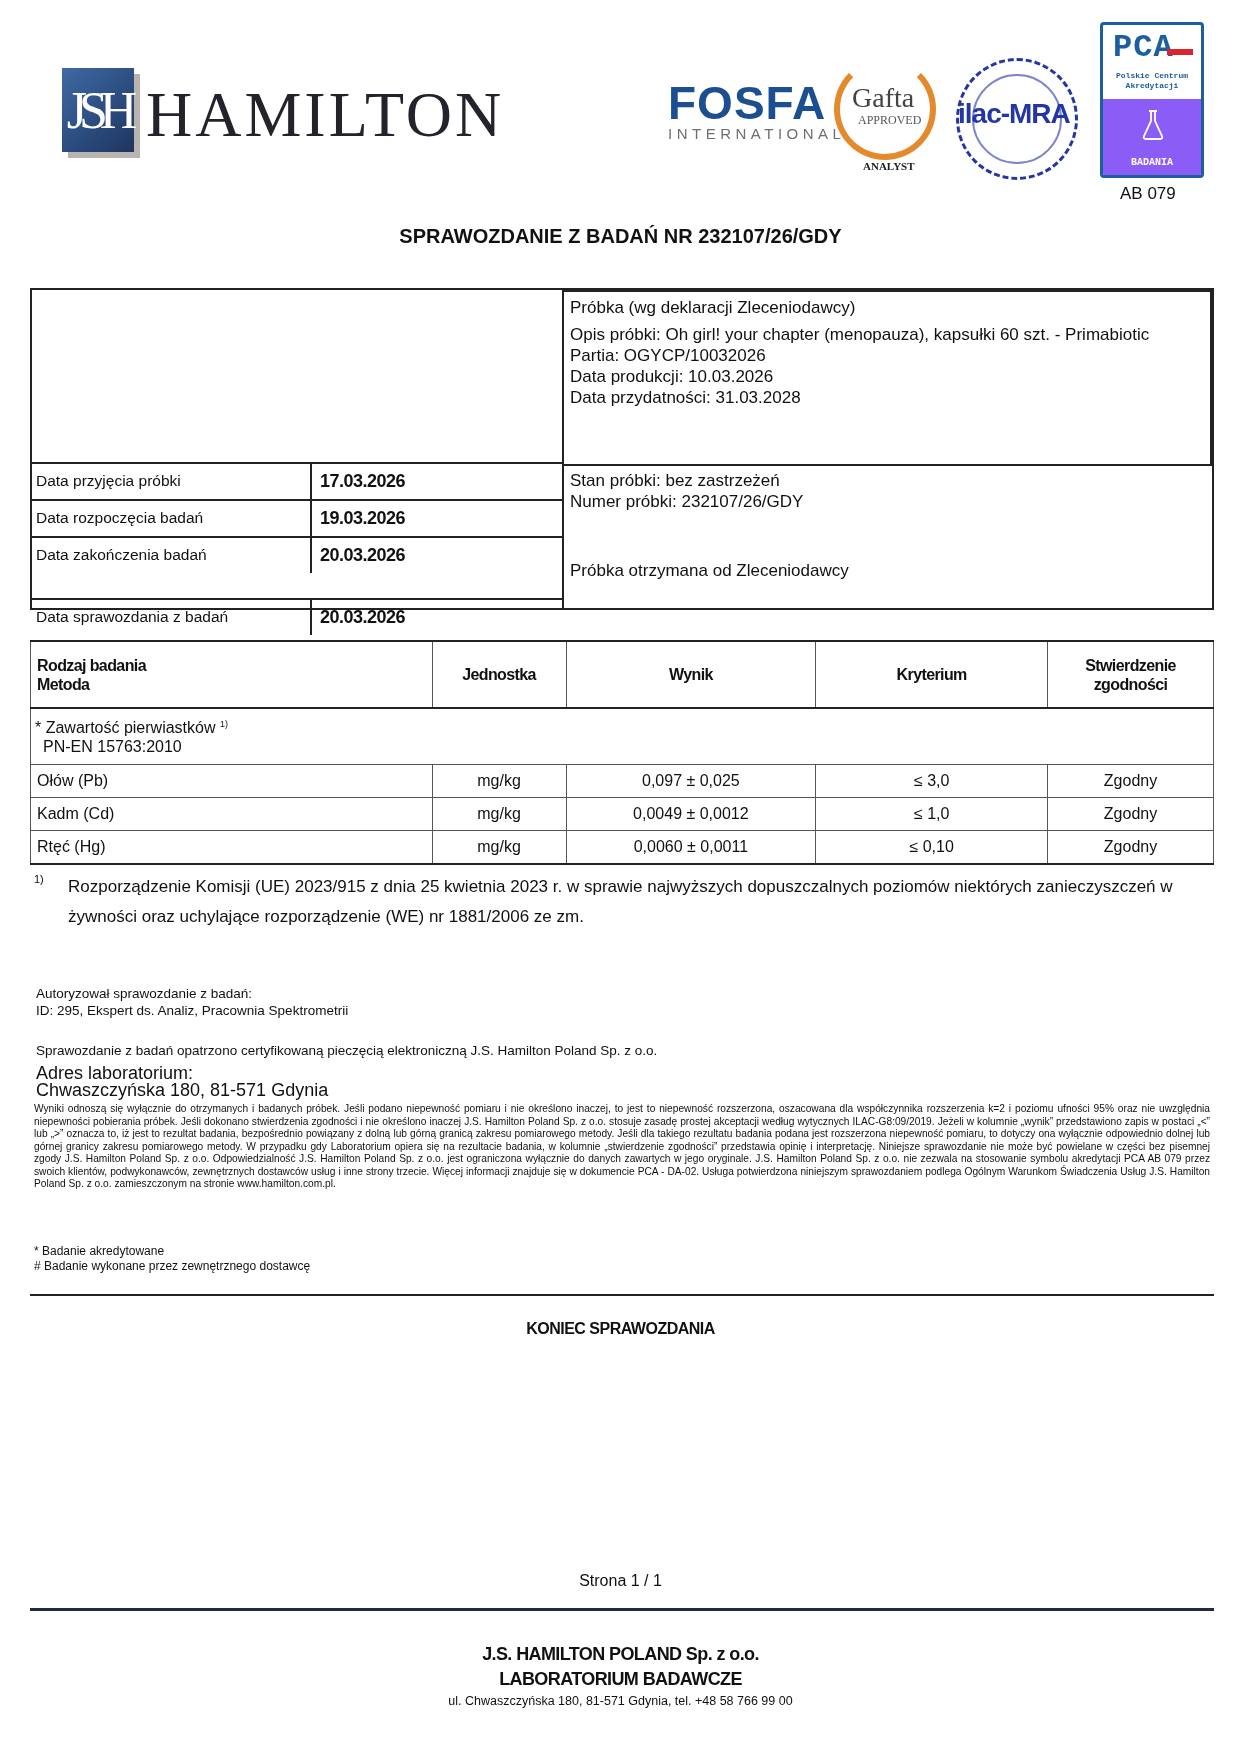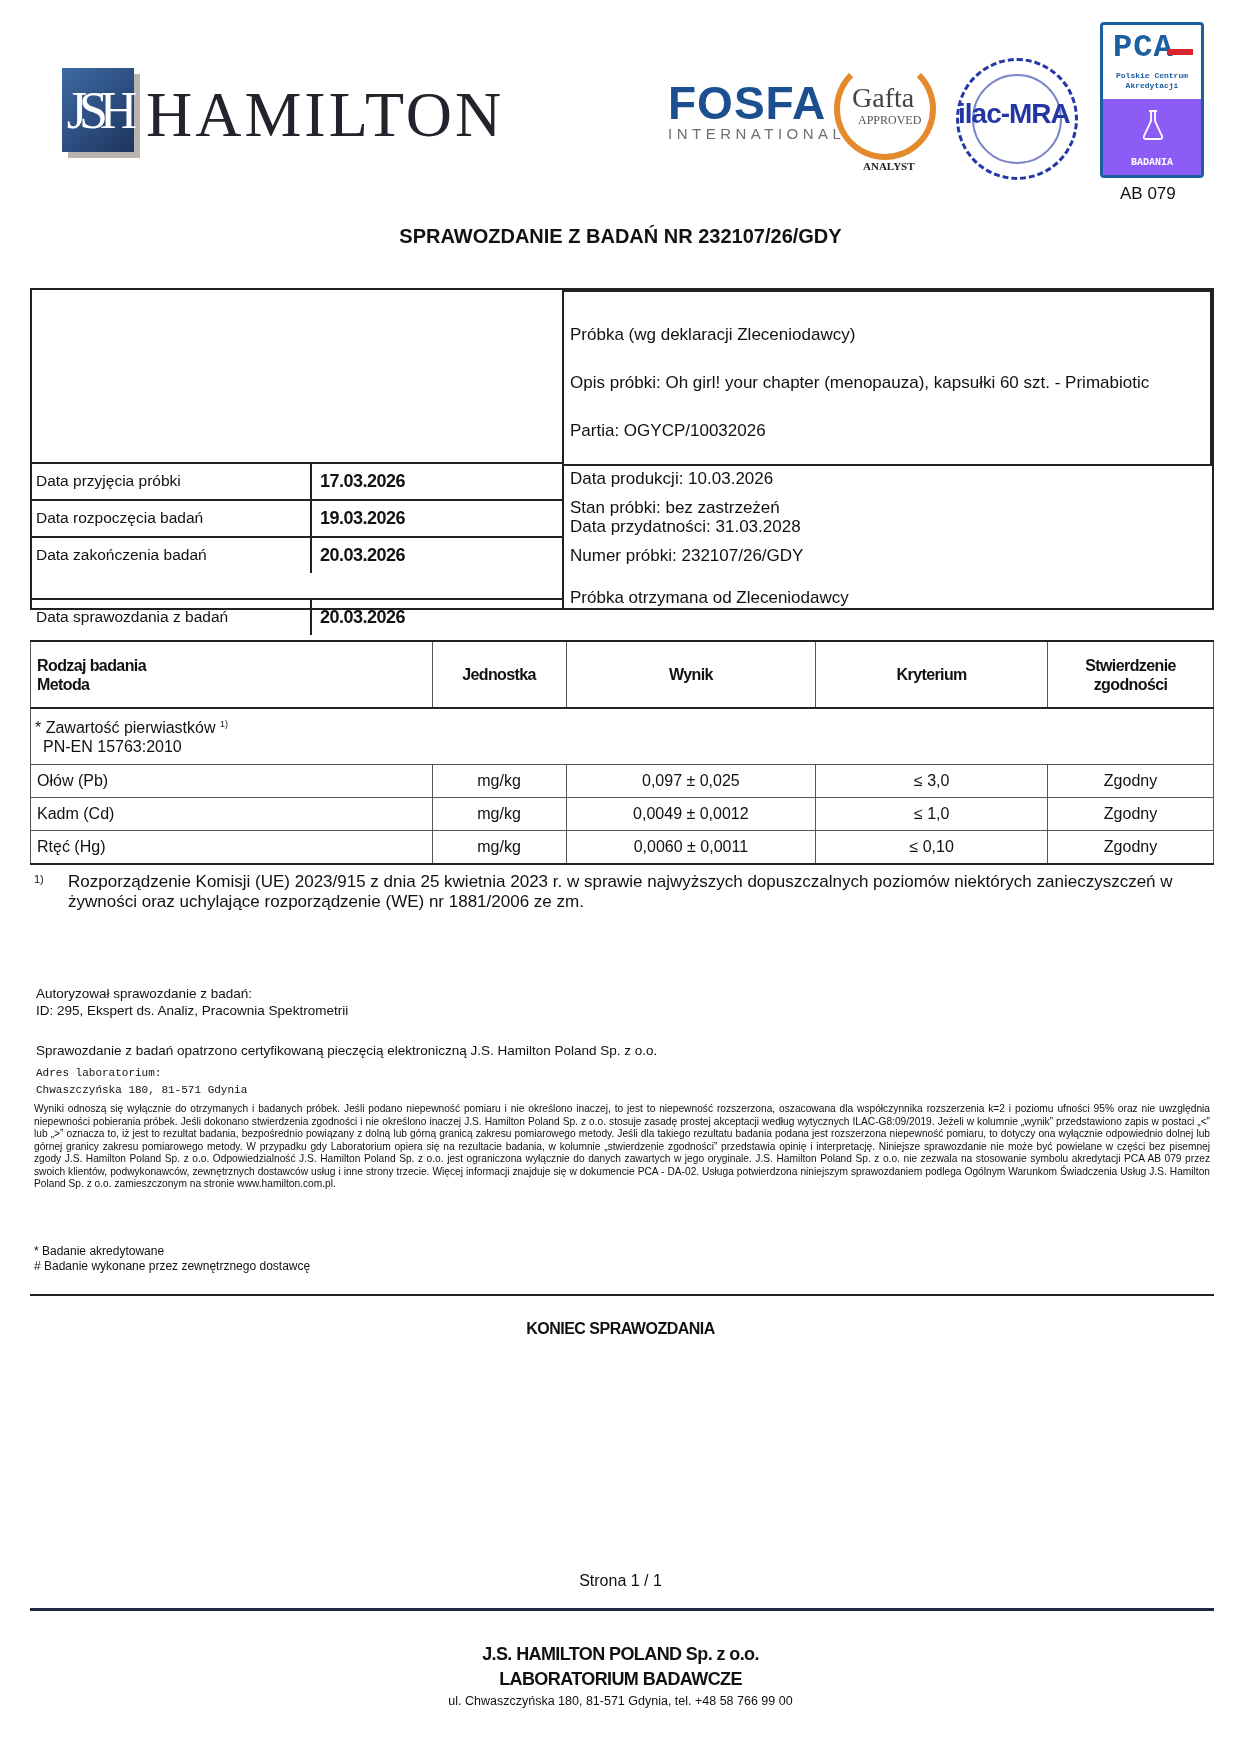--- a/index.html
+++ b/index.html
@@ -29,43 +29,43 @@
   .pca-flask { position: absolute; left: 38px; top: 10px; width: 24px; height: 32px; }
   .pca-badania { position: absolute; left: 0; width: 100%; top: 58px; text-align: center; color: #fff; font-size: 10px; font-weight: bold; }
   .pca-ab { left: 1120px; top: 184px; font-size: 17px; color: #111; }
 
   .report-title { left: 0; width: 1241px; top: 225px; text-align: center; font-size: 20px; font-weight: bold; color: #111; }
 
   
   .info-block { left: 30px; top: 288px; width: 1184px; height: 322px; border: 2px solid #222; box-sizing: border-box; }
   .sample-top { left: 562px; top: 290px; width: 650px; height: 174px; border-left: 2px solid #222; border-top: 2px solid #222; border-right: 2px solid #222; box-sizing: border-box; }
   .sample-bottom { left: 562px; top: 464px; width: 650px; height: 146px; border-left: 2px solid #222; border-top: 2px solid #222; box-sizing: border-box; }
-  .sample-line { font-size: 17px; line-height: 21px; color: #111; white-space: nowrap; margin-top: 27px; }
+  .sample-line { font-size: 17px; line-height: 21px; color: #111; white-space: nowrap; }
   .date-row { position: absolute; left: 30px; width: 532px; height: 37px; border-top: 2px solid #222; box-sizing: border-box; }
   .date-label { position: absolute; left: 6px; top: 8px; font-size: 15.5px; color: #111; }
   .date-sep { position: absolute; left: 280px; top: -2px; width: 2px; height: 37px; background: #222; }
   .date-value { position: absolute; left: 290px; top: 7px; font-size: 18px; font-weight: bold; letter-spacing: -0.5px; }
 
   
   .results { left: 30px; top: 640px; width: 1184px; border-collapse: collapse; }
   .results td, .results th { border: 1px solid #555; font-size: 16px; color: #111; }
   .results { border-top: 2px solid #222; border-bottom: 2px solid #222; }
   .results th { height: 63px; font-size: 16px; font-weight: bold; letter-spacing: -0.6px; text-align: center; border-bottom: 2px solid #222; }
   .results th.left { text-align: left; padding-left: 6px; line-height: 19px; }
   .results td { height: 30px; text-align: center; }
   .results td.first { text-align: left; padding-left: 6px; }
   .group-cell { text-align: left !important; padding: 6px 4px 8px 4px; height: auto !important; line-height: 19px; }
   sup { font-size: 9px; }
 
   .footnote-mark { left: 34px; top: 873px; font-size: 11px; }
-  .footnote-text { left: 68px; top: 872px; width: 1120px; font-size: 17px; line-height: 20px; color: #111; }
+  .footnote-text { left: 68px; top: 872px; width: 1120px; font-size: 17px; line-height: 30px; color: #111; }
 
   .auth-block { left: 36px; top: 985px; font-size: 13.5px; line-height: 17px; }
   .seal-text { left: 36px; top: 1043px; font-size: 13.5px; }
-  .lab-addr { left: 36px; top: 1065px; font-size: 11px; line-height: 17px; font-family: Liberation Mono, monospace; }
+  .lab-addr { left: 36px; top: 1065px; font-size: 18px; line-height: 17px; }
   .disclaimer { left: 34px; top: 1103px; width: 1176px; font-size: 10.2px; line-height: 12.5px; text-align: justify; color: #111; }
   .legend-block { left: 34px; top: 1244px; font-size: 12px; line-height: 15px; }
 
   .hr-thin { left: 30px; top: 1294px; width: 1184px; height: 2px; background: #222; }
   .end-text { left: 0; width: 1241px; top: 1320px; text-align: center; font-size: 16px; font-weight: bold; letter-spacing: -0.5px; }
 
   .page-num { left: 0; width: 1241px; top: 1572px; text-align: center; font-size: 16px; }
   .hr-navy { left: 30px; top: 1608px; width: 1184px; height: 3px; background: #1f2a44; }
   .footer-company { left: 0; width: 1241px; top: 1642px; text-align: center; font-size: 18px; font-weight: bold; letter-spacing: -0.6px; line-height: 25px; }
   .footer-addr { left: 0; width: 1241px; top: 1694px; text-align: center; font-size: 12.5px; }

